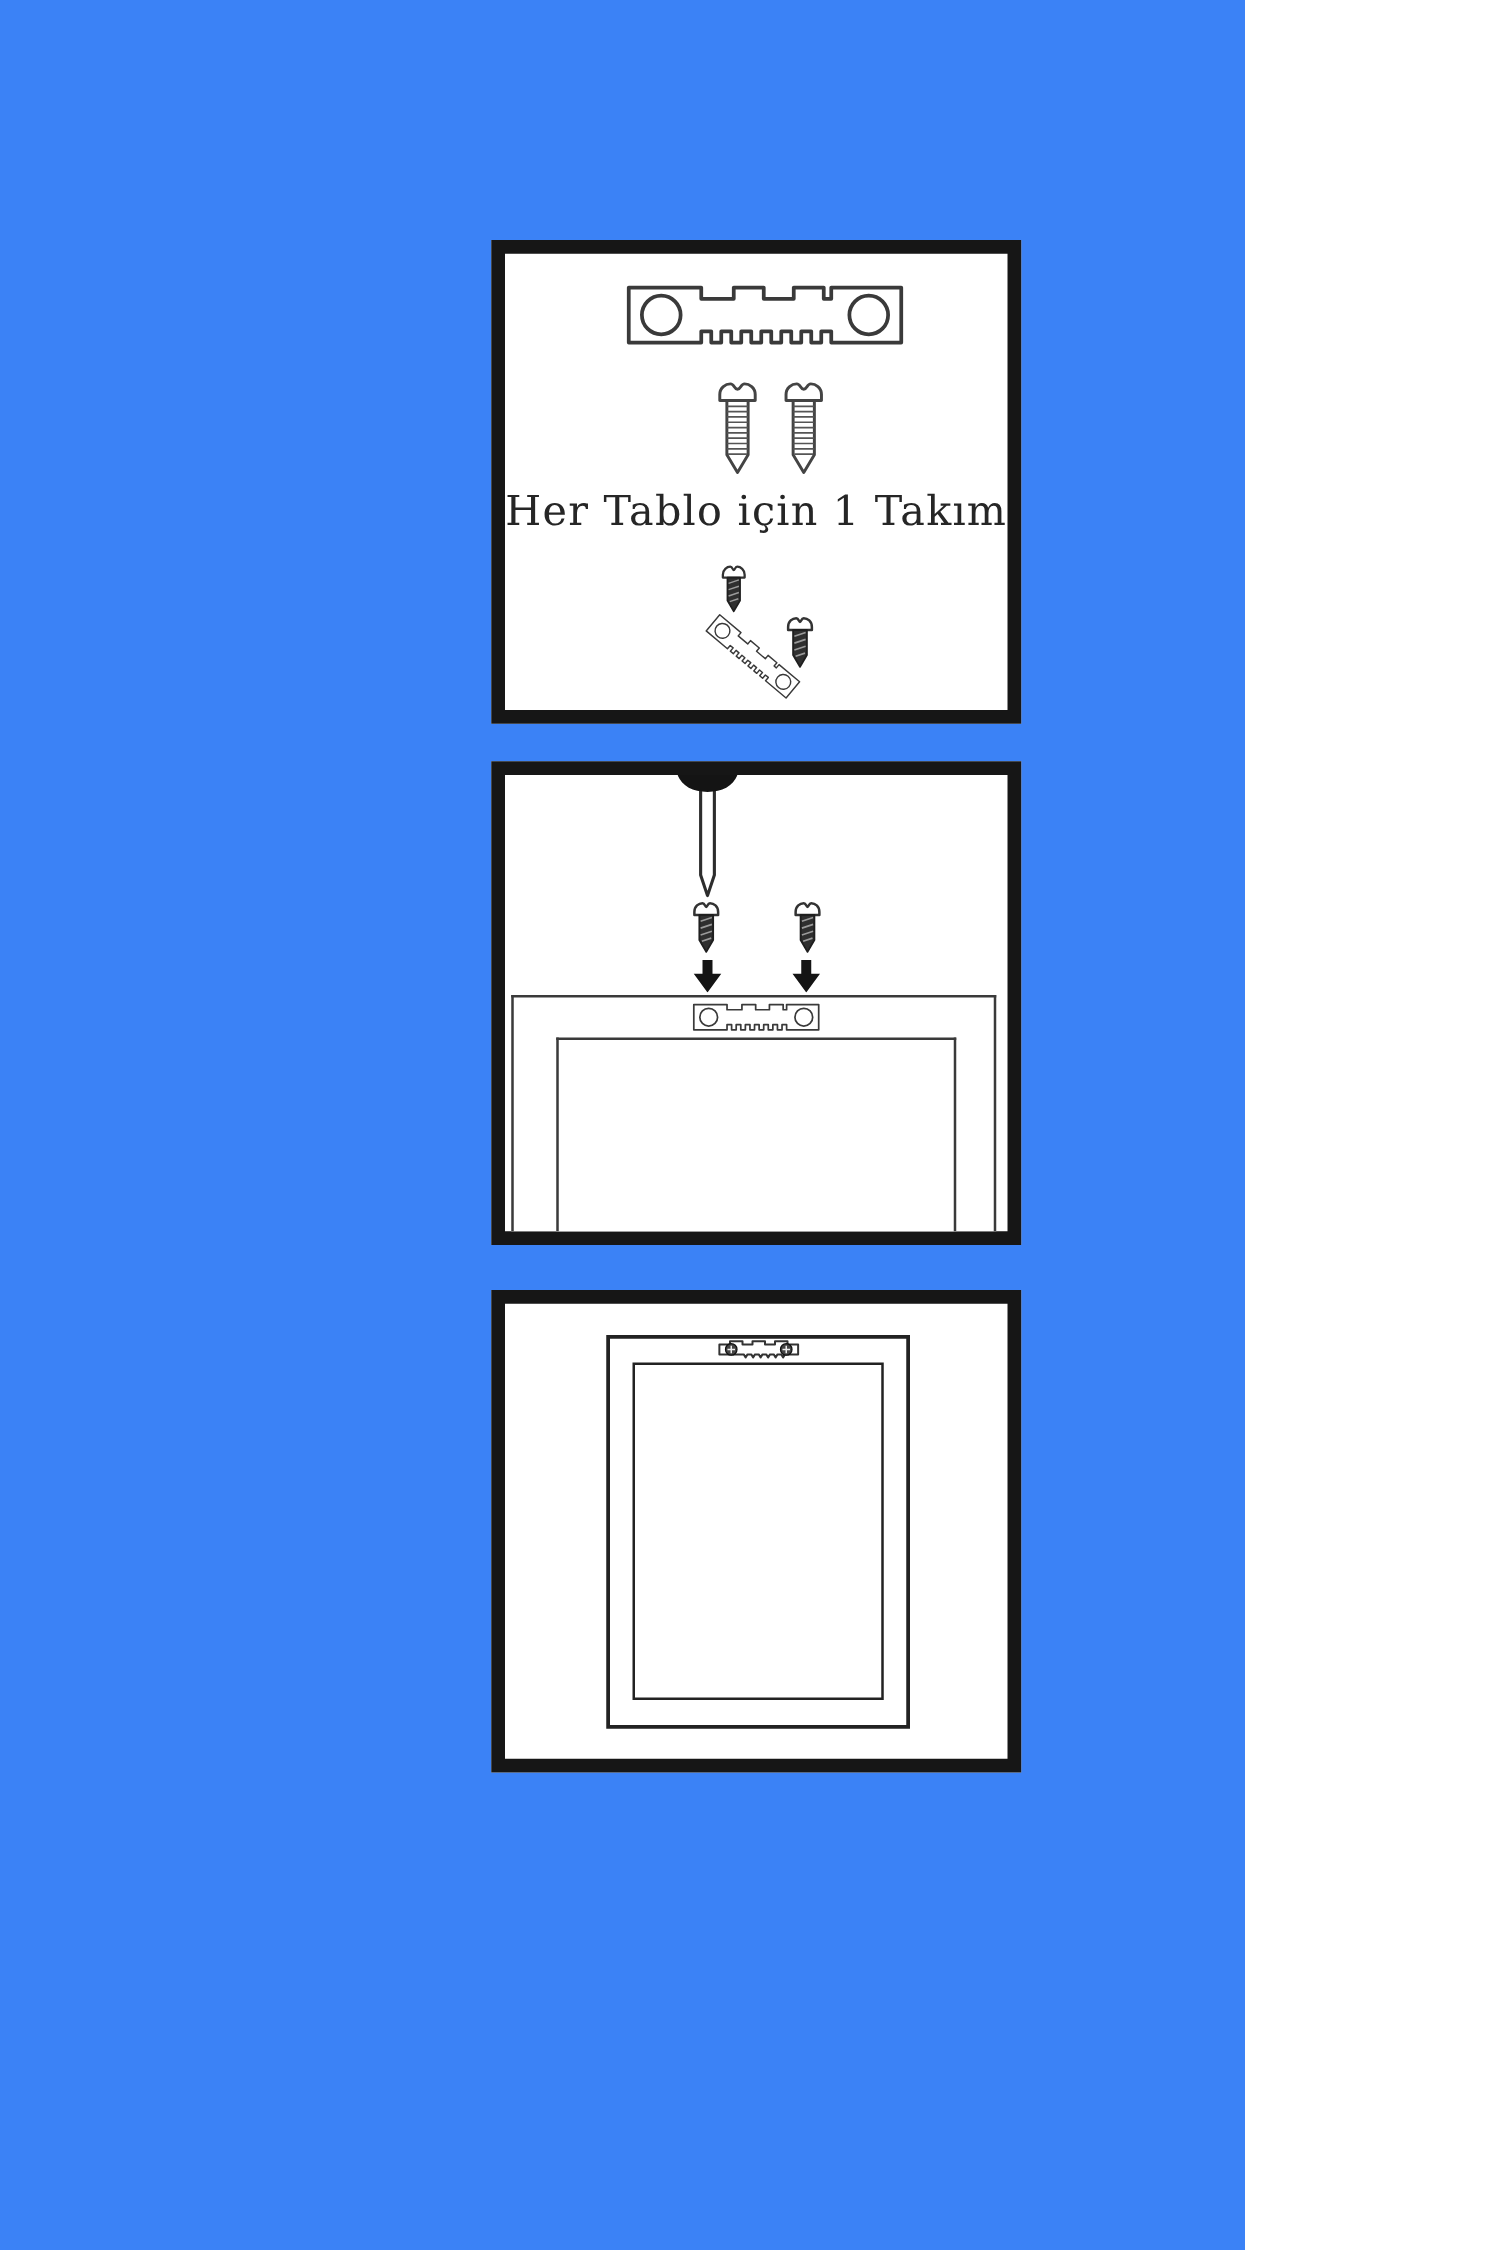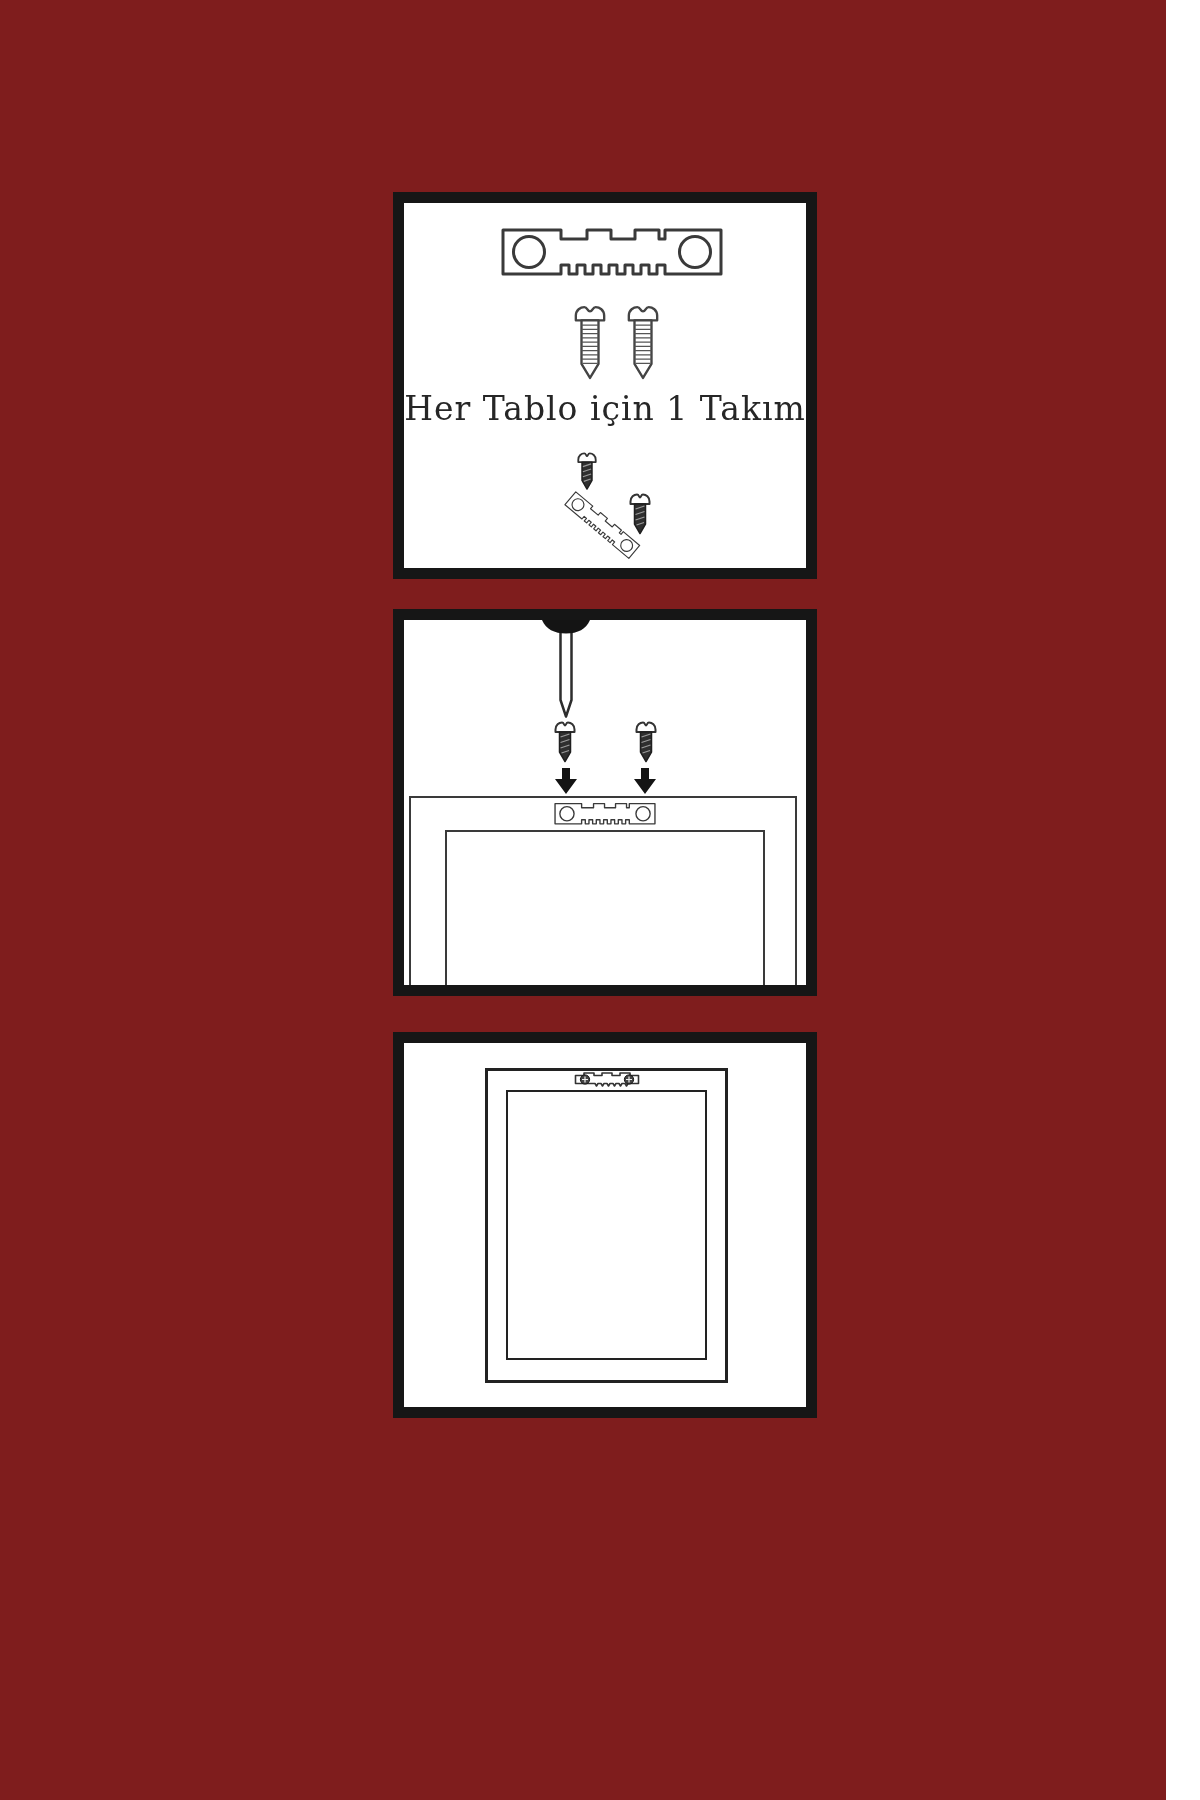--- a/index.html
+++ b/index.html
@@ -1,18 +1,18 @@
 <!DOCTYPE html>
 <html><head>
 <meta charset="utf-8">
 <style>
   * { margin:0; padding:0; box-sizing:border-box; }
   html,body { background:#ffffff; }
   #canvas {
-    position:relative; width:1166px; height:1800px; background:#7f1d1d;
+    position:relative; width:996px; height:1800px; background:#3b82f6;
     font-family:"Liberation Serif", serif; overflow:hidden;
   }
   .panel {
     position:absolute; left:393px; width:424px; border:11px solid #161616;
     background:#ffffff;
   }
   #panel-kit     { top:192px;  height:387px; }
   #panel-install { top:609px;  height:387px; }
   #panel-hang    { top:1032px; height:386px; }
   .abs { position:absolute; }

